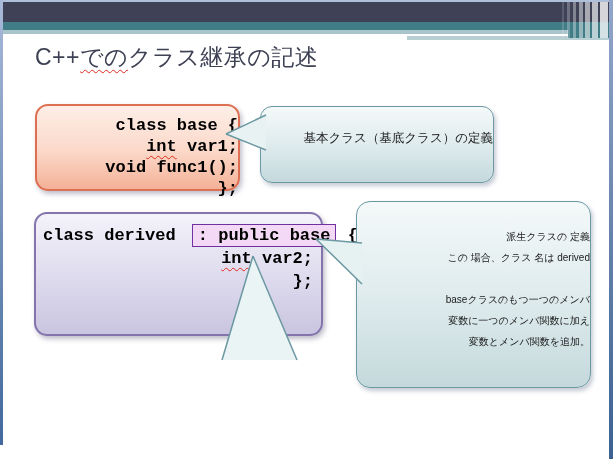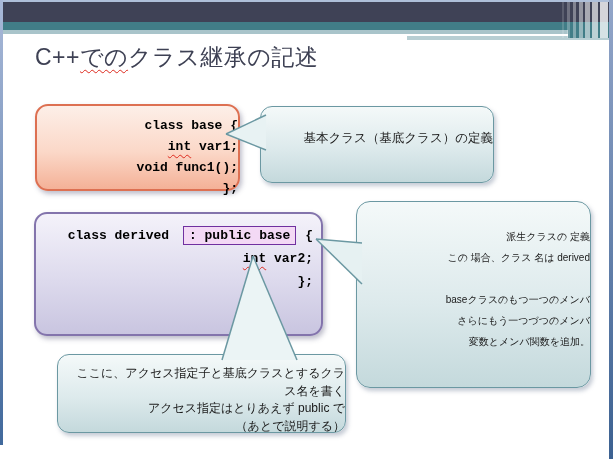--- a/index.html
+++ b/index.html
@@ -19,21 +19,21 @@
   .bar-teal2{left:568px;top:30px;width:41px;height:8px;background:#417d87;}
   .stripes{left:562px;top:2px;width:47px;height:36px;}
   .stripes span{position:absolute;top:0;height:100%;}
 
   
   .title{left:35px;top:42px;font-size:23px;letter-spacing:.5px;color:#3e4154;white-space:nowrap;}
   .wavy{text-decoration:underline wavy #dd2a1e;text-decoration-thickness:1px;text-underline-offset:4px;}
 
   
   .codebox{font-family:"Liberation Mono","DejaVu Sans Mono",monospace;font-weight:bold;
-           font-size:13px;color:#000;border-radius:13px;
+           font-size:17px;color:#000;border-radius:13px;
            box-shadow:2px 3px 5px rgba(110,110,140,.45);}
   .code-line{white-space:pre;}
   .box-base{left:35px;top:104px;width:205px;height:87px;border:2px solid #dd7052;
             background:linear-gradient(#fdefe8,#fbd8c8 55%,#f4b197);padding:9px 0 0 7px;
             line-height:21px;box-sizing:border-box;}
   .box-derived{left:34px;top:212px;width:289px;height:124px;border:2px solid #8374ac;
             background:linear-gradient(#f4f2fa,#dddaed 55%,#c9c5e0);padding:10px 8px 0 7px;
             line-height:23px;box-sizing:border-box;}
   .hl{background:#f3d9f5;border:1.5px solid #7030a0;padding:1px 5px;margin-left:6px;margin-right:1px;}
 
@@ -91,30 +91,24 @@
 
   <div class="abs bubble bub-base">
     <div>基本クラス（基底クラス）の定義</div>
   </div>
 
   <div class="abs bubble bub-derived">
     <div>派生クラスの 定義</div>
     <div>この 場合、クラス 名は  derived</div>
     <div></div>
     <div>baseクラスのもつ一つのメンバ</div>
-    <div>さらにもう一つづつのメンバ</div>
+    <div>変数に一つのメンバ関数に加え</div>
     <div>変数とメンバ関数を追加。</div>
   </div>
 
-  <div class="abs bubble bub-access">
-    <div>ここに、アクセス指定子と基底クラスとするクラ</div>
-    <div>ス名を書く</div>
-    <div>アクセス指定はとりあえず public で</div>
-    <div>（あとで説明する）</div>
-  </div>
 
   <svg class="tails" width="613" height="459">
     <g>
       <polygon points="226,134 266,115 266,150" fill="#e8f2f3"></polygon>
       <line x1="226" y1="134" x2="266" y2="115" stroke="#6b98a2" stroke-width="1.5"></line>
       <line x1="226" y1="134" x2="266" y2="150" stroke="#6b98a2" stroke-width="1.5"></line>
     </g>
     <g>
       <polygon points="316,239 362,243 362,284" fill="#e6f1f2"></polygon>
       <line x1="316" y1="239" x2="362" y2="243" stroke="#6b98a2" stroke-width="1.5"></line>

